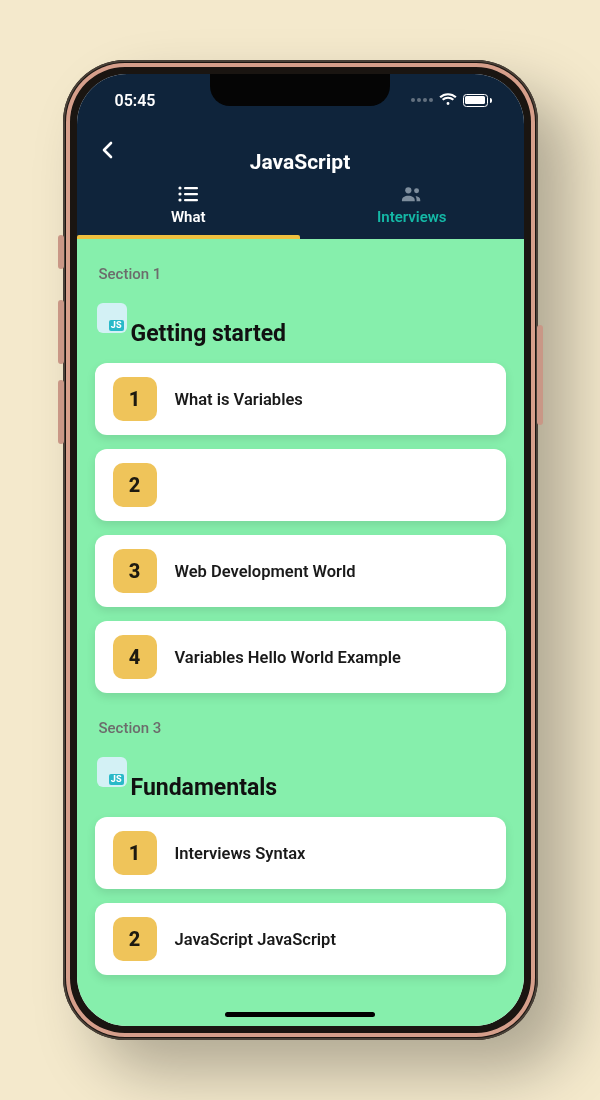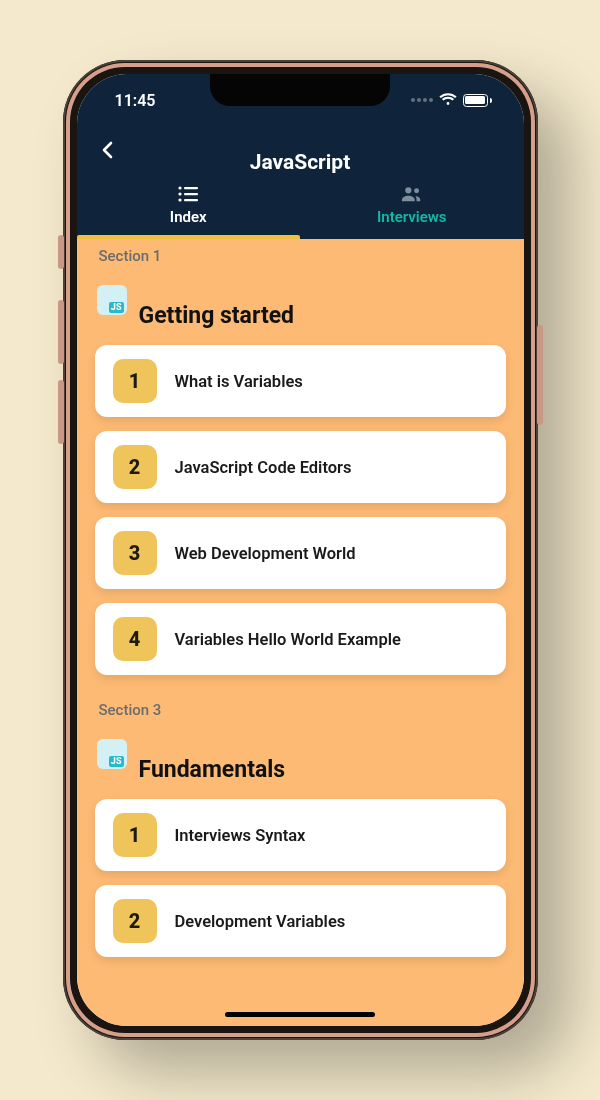--- a/index.html
+++ b/index.html
@@ -124,33 +124,33 @@
   .tab.active::after {
     content:"";
     position:absolute; left:0; right:0; bottom:0;
     height:4px; background:#efc03f; border-radius:2px 2px 0 0;
   }
   .tab-icon { width:22px; height:16px; }
 
   
   .content {
     flex:1;
-    background:#fdba74;
+    background:#86efac;
     overflow-y:auto;
-    padding: 6px 18px 40px;
+    padding: 24px 18px 40px;
   }
   .content::-webkit-scrollbar{display:none;}
 
   .section-block { margin-bottom: 26px; }
   .section-label {
     color:#6c6c6c; font-size:15px; font-weight:500;
     margin: 2px 0 6px 4px;
   }
   .section-title-row {
-    display:flex; align-items:center; gap:12px;
+    display:flex; align-items:center; gap:4px;
     margin: 0 0 16px 2px;
   }
   .js-badge {
     width:30px; height:30px;
     background:#d3f1f5;
     border-radius:6px;
     display:flex; align-items:flex-end; justify-content:flex-end;
     padding: 0 3px 2px 0;
   }
   .js-badge span{
@@ -188,21 +188,21 @@
   <div class="side-btn sb-left1"></div>
   <div class="side-btn sb-left2"></div>
   <div class="side-btn sb-left3"></div>
   <div class="side-btn sb-right"></div>
 
   <div class="screen">
     <div class="notch"></div>
     <div class="home-indicator"></div>
 
     <div class="status-bar">
-      <span>11:45</span>
+      <span>05:45</span>
       <div class="status-right">
         <div class="dots">
           <span></span>
             <span></span>
             <span></span>
             <span></span>
         </div>
         <span class="wifi-icon">
           <svg viewBox="0 0 20 14" width="18" height="14" fill="#fff">
             <path d="M10 12.5a1.6 1.6 0 100-3.2 1.6 1.6 0 000 3.2zM3.2 5.9a10.2 10.2 0 0113.6 0l-1.7 1.7a7.8 7.8 0 00-10.2 0L3.2 5.9zM.4 3.1a14.2 14.2 0 0119.2 0l-1.7 1.7a11.8 11.8 0 00-15.8 0L.4 3.1z"></path>
@@ -230,21 +230,21 @@
           <span class="tab-icon">
             <svg viewBox="0 0 22 16" width="22" height="16" fill="#fff">
               <circle cx="3" cy="2" r="1.6"></circle>
                 <rect x="7" y="1" width="14" height="2.2" rx="1"></rect>
               <circle cx="3" cy="8" r="1.6"></circle>
                 <rect x="7" y="7" width="14" height="2.2" rx="1"></rect>
               <circle cx="3" cy="14" r="1.6"></circle>
                 <rect x="7" y="13" width="14" height="2.2" rx="1"></rect>
             </svg>
           </span>
-          <span>Index</span>
+          <span>What</span>
         </div>
         <div class="tab">
           <span class="tab-icon">
             <svg viewBox="0 0 24 16" width="22" height="16" fill="#7e8e9d">
               <circle cx="8" cy="4" r="3.4"></circle>
                 <circle cx="17" cy="4.5" r="2.7"></circle>
               <path d="M1 15c0-3.3 3.1-5 7-5s7 1.7 7 5v1H1v-1z"></path>
               <path d="M15.8 10.3c2.9.3 5.2 1.7 5.2 4.2V16h-4.3c.2-.4.3-.8.3-1.3 0-1.8-.5-3.3-1.2-4.4z"></path>
             </svg>
           </span>
@@ -263,21 +263,20 @@
             </div>
           <div class="section-title">Getting started</div>
         </div>
 
         <div class="lesson-card">
           <div class="lesson-num">1</div>
           <div class="lesson-title">What is Variables</div>
         </div>
         <div class="lesson-card">
           <div class="lesson-num">2</div>
-          <div class="lesson-title">JavaScript Code Editors</div>
         </div>
         <div class="lesson-card">
           <div class="lesson-num">3</div>
           <div class="lesson-title">Web Development World</div>
         </div>
         <div class="lesson-card">
           <div class="lesson-num">4</div>
           <div class="lesson-title">Variables Hello World Example</div>
         </div>
       </div>
@@ -290,19 +289,19 @@
             </div>
           <div class="section-title">Fundamentals</div>
         </div>
 
         <div class="lesson-card">
           <div class="lesson-num">1</div>
           <div class="lesson-title">Interviews Syntax</div>
         </div>
         <div class="lesson-card">
           <div class="lesson-num">2</div>
-          <div class="lesson-title">Development Variables</div>
+          <div class="lesson-title">JavaScript JavaScript</div>
         </div>
       </div>
 
     </div>
   </div>
 </div>
 
 </body></html>

